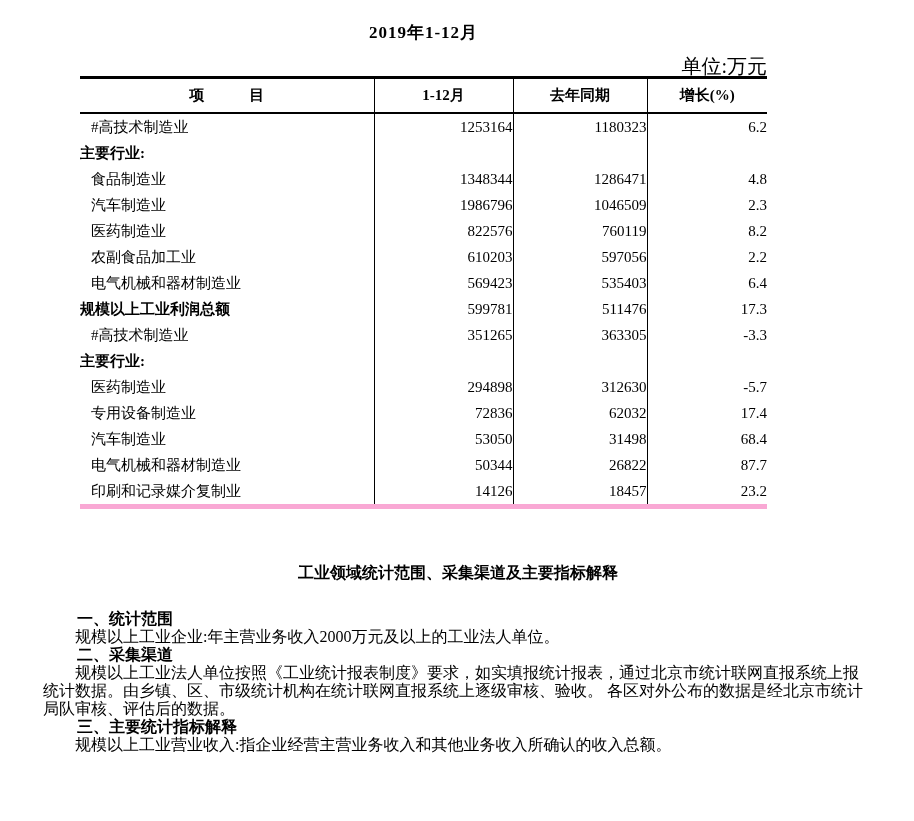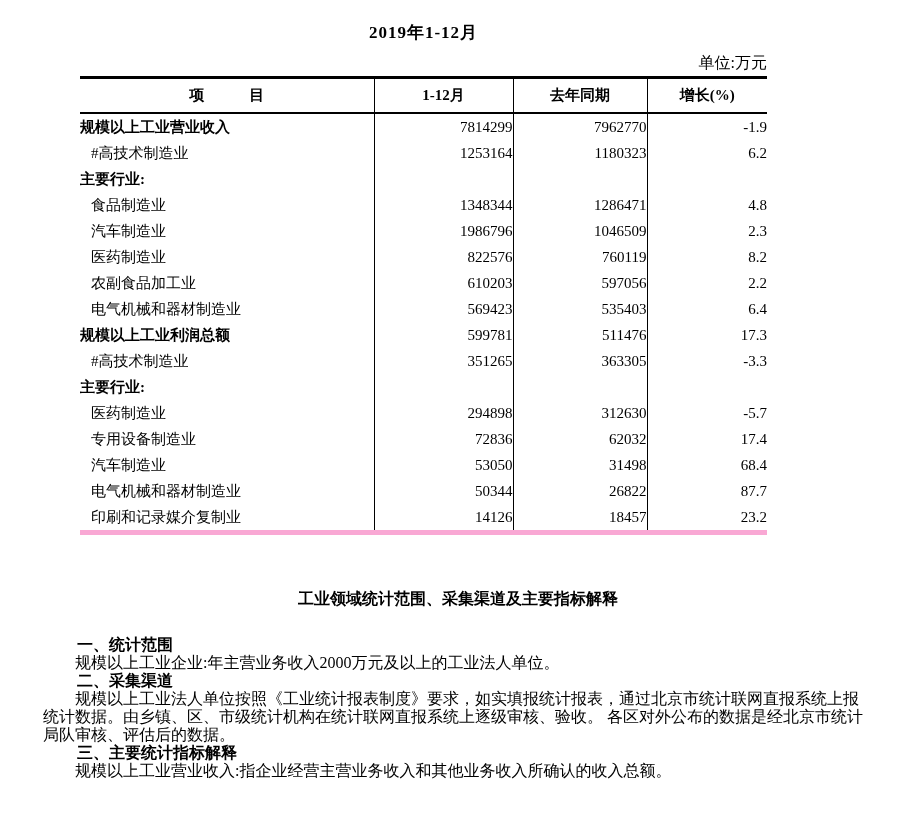--- a/index.html
+++ b/index.html
@@ -24,21 +24,21 @@
     padding-top: 21px;
     text-align: center;
     font-size: 17px;
     font-weight: bold;
     letter-spacing: 1px;
   }
   .unit {
     margin-top: 9px;
     margin-bottom: 7px;
     text-align: right;
-    font-size: 16px;
+    font-size: 20px;
     height: 16px;
   }
   table.stats {
     width: 687px;
     border-collapse: collapse;
     table-layout: fixed;
     border-top: 3px solid #000;
     border-bottom: 5px solid #f9a8d4;
   }
   table.stats col.c1 { width: 294px; }
@@ -111,26 +111,20 @@
     </colgroup>
     <thead>
       <tr>
         <th>项　　　目</th>
         <th>1-12月</th>
         <th>去年同期</th>
         <th>增长(%)</th>
       </tr>
     </thead>
     <tbody id="stats-body">
-        <tr class="section">
-    <td class="label">规模以上工业营业收入</td>
-    <td class="num">7814299</td>
-    <td class="num">7962770</td>
-    <td class="num">-1.9</td>
-  </tr>
         <tr class="sub">
     <td class="label">#高技术制造业</td>
     <td class="num">1253164</td>
     <td class="num">1180323</td>
     <td class="num">6.2</td>
   </tr>
         <tr class="section">
     <td class="label">主要行业:</td>
     <td class="num"></td>
     <td class="num"></td>

